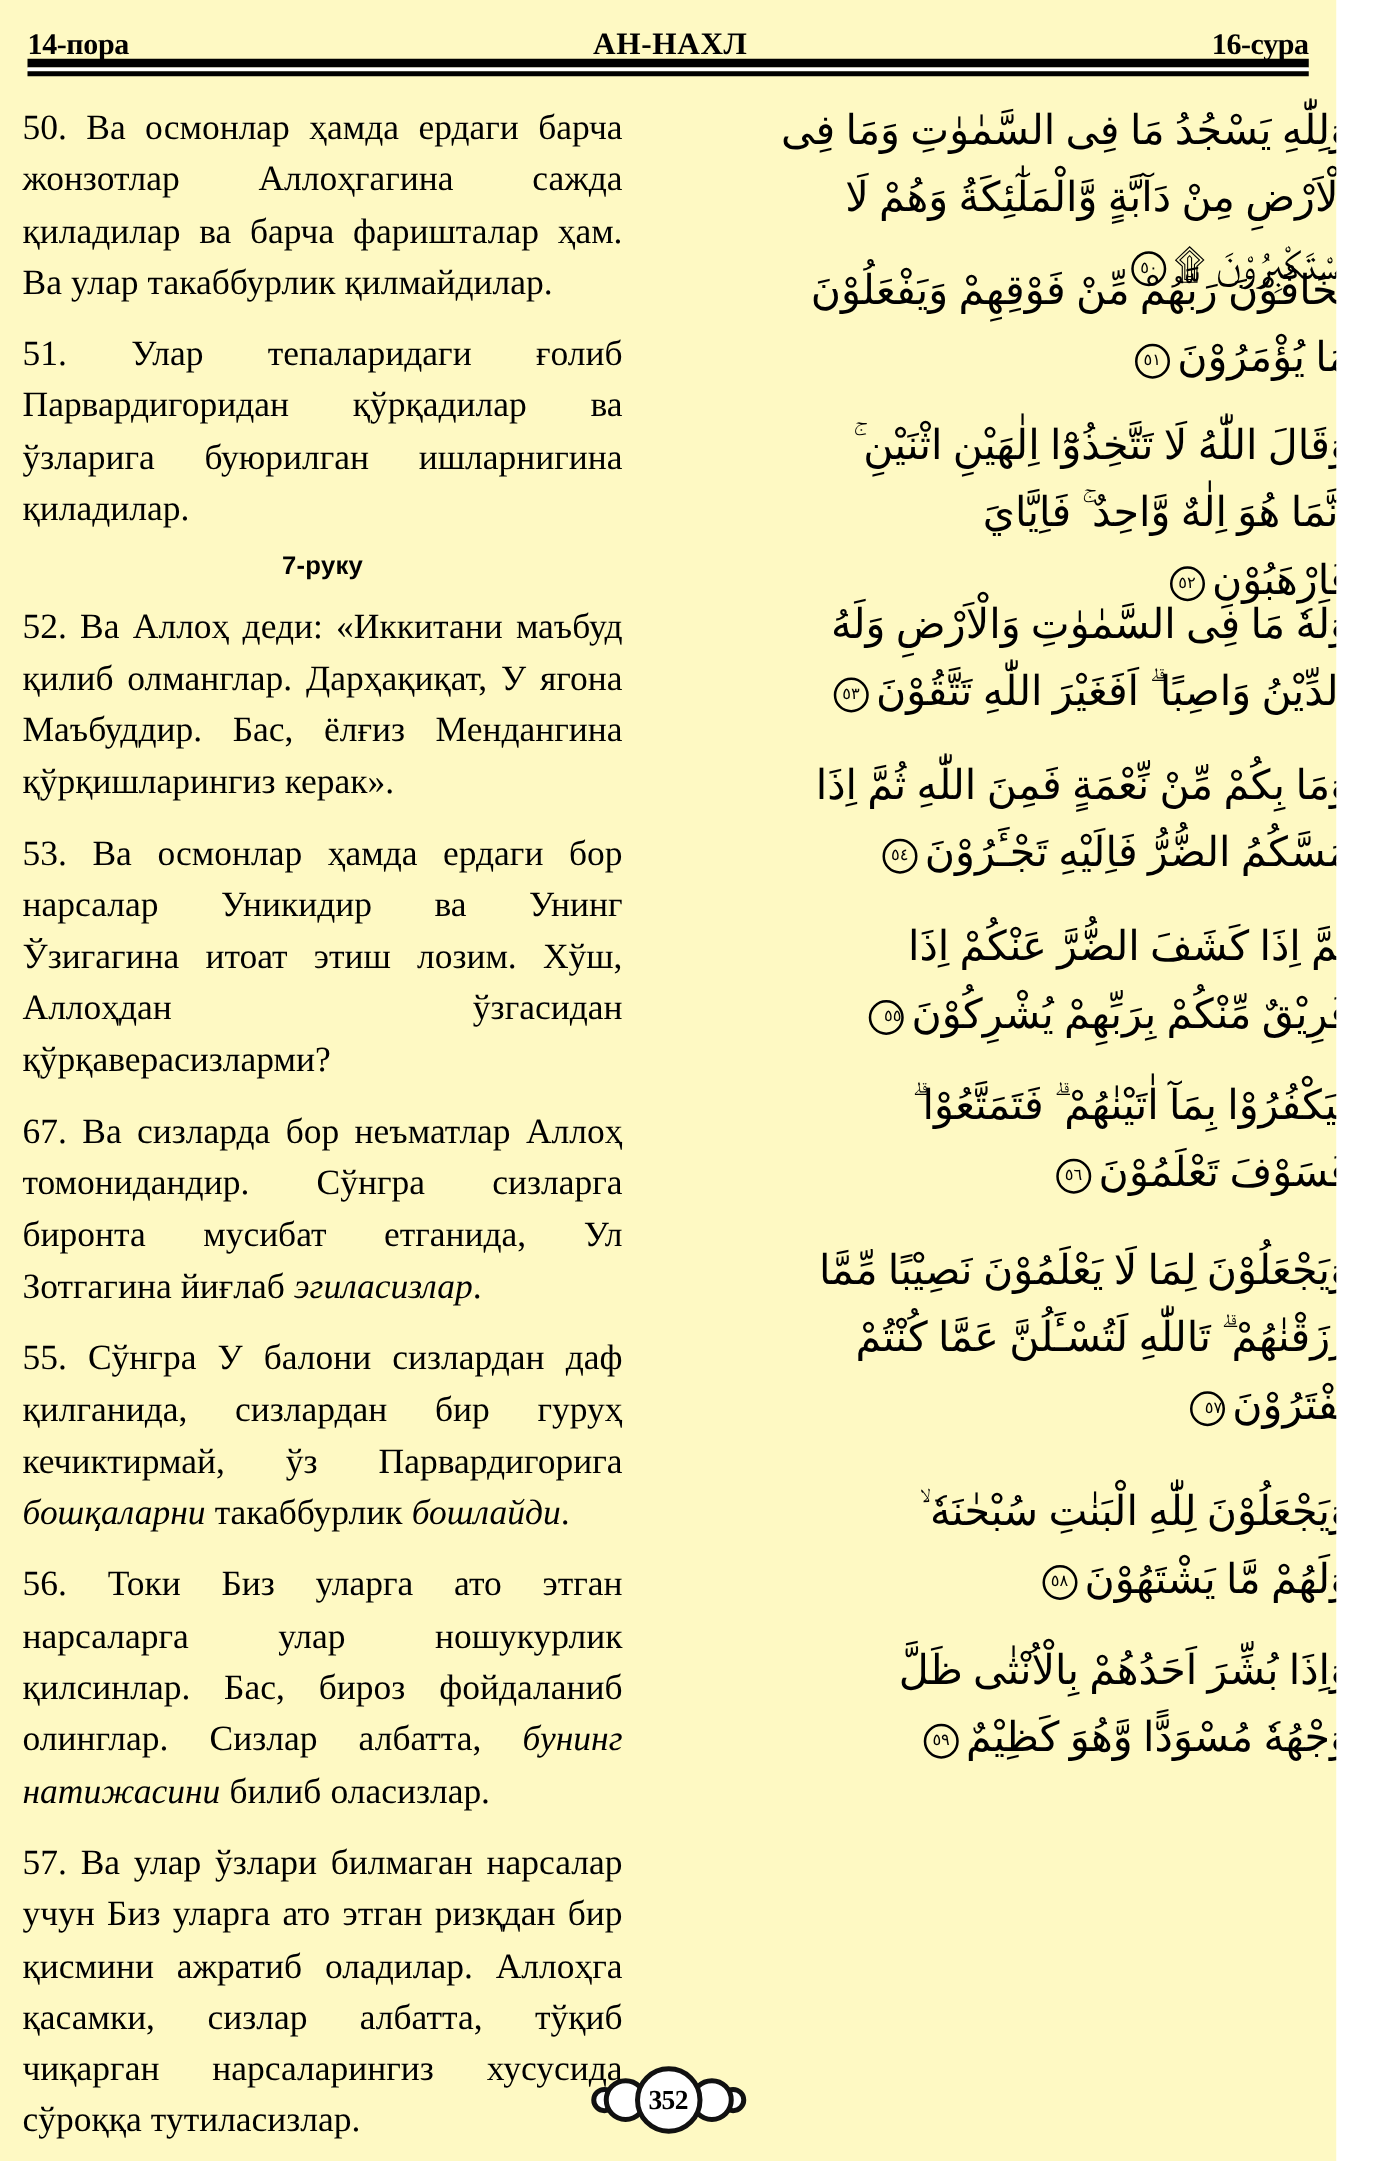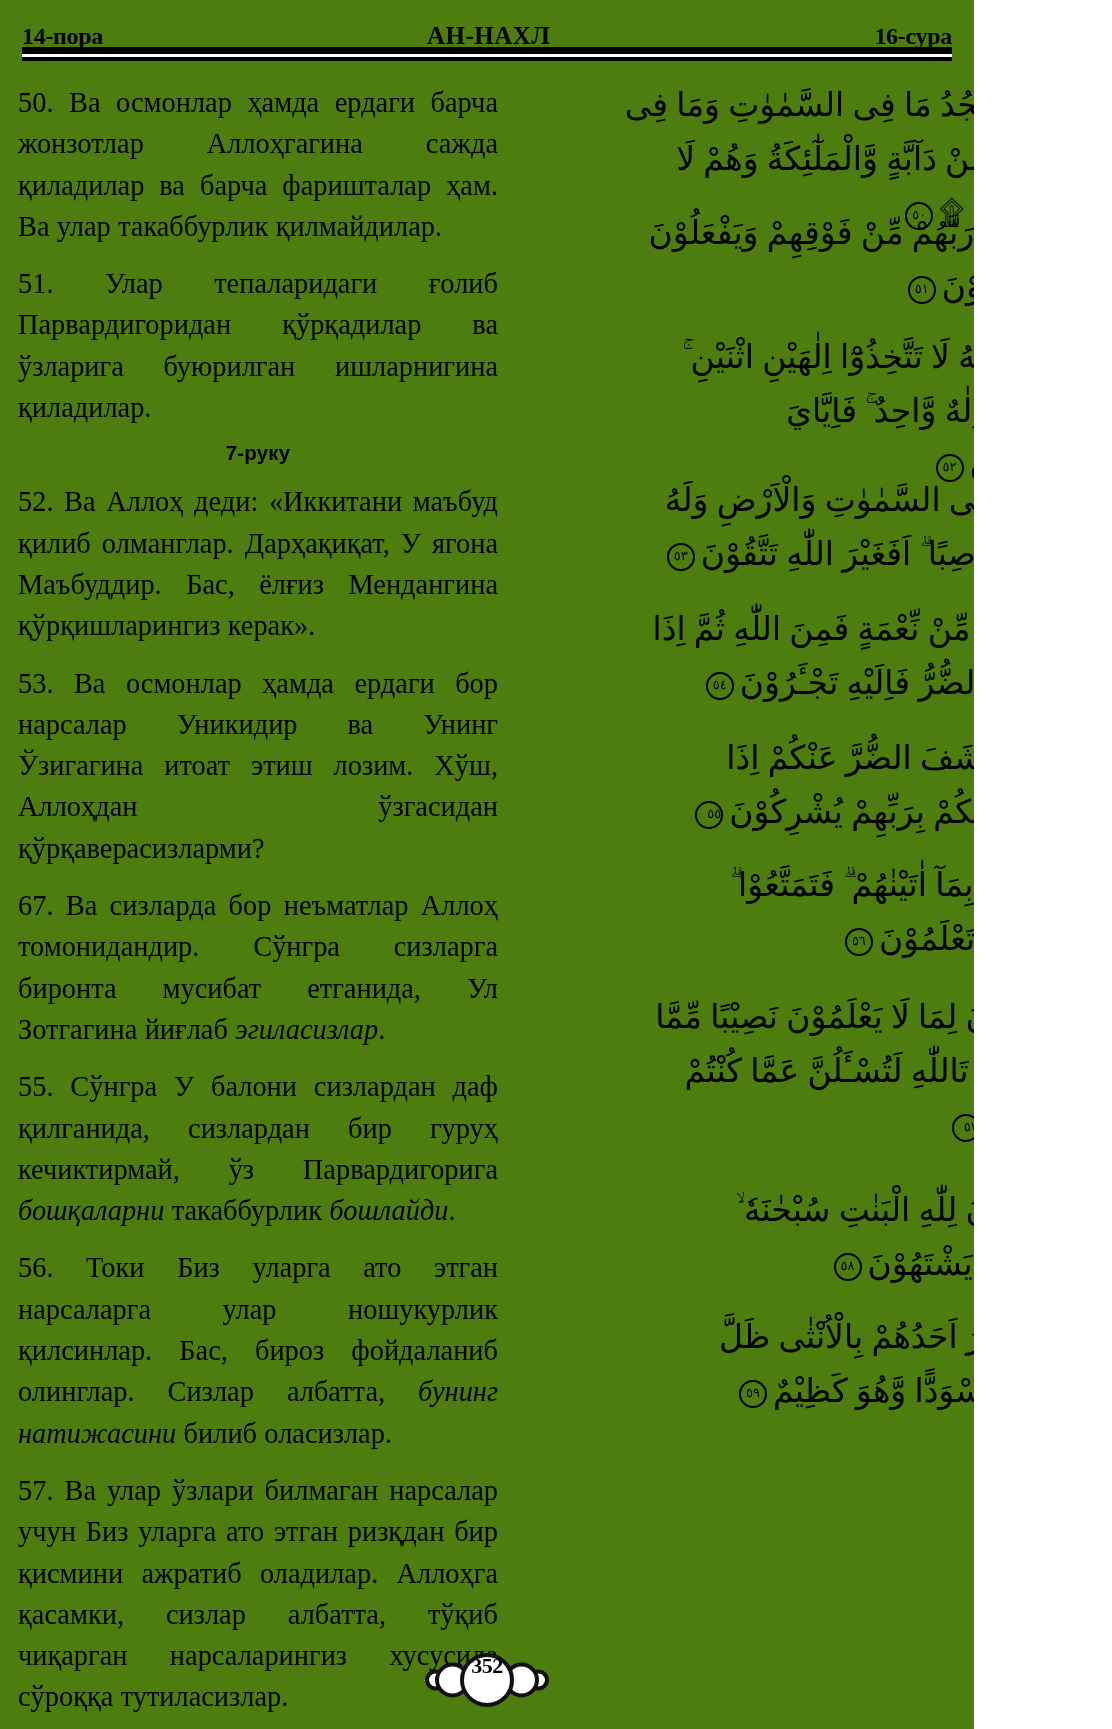--- a/index.html
+++ b/index.html
@@ -2,23 +2,23 @@
 <html><head>
 <meta charset="utf-8">
 <style>
   html, body {
     margin: 0;
     padding: 0;
     background: #ffffff;
   }
   .page {
     position: relative;
-    width: 974px;
+    width: 1069px;
     height: 1729px;
-    background: #4d7c0f;
+    background: #fef9c3;
     font-family: "Liberation Serif", "DejaVu Serif", serif;
     color: #000000;
     overflow: hidden;
     box-sizing: border-box;
   }
 
   
   .running-head {
     position: absolute;
     top: 14px;
@@ -124,21 +124,21 @@
     bottom: 22px;
     display: flex;
     justify-content: center;
     align-items: center;
   }
   .folio-frame {
     position: relative;
     width: 120px;
     height: 54px;
     display: flex;
-    align-items: flex-start;
+    align-items: center;
     justify-content: center;
   }
   .folio-circle {
     position: absolute;
     left: 50%;
     top: 50%;
     transform: translate(-50%, -50%);
     width: 46px;
     height: 46px;
     border: 4px solid #111;

